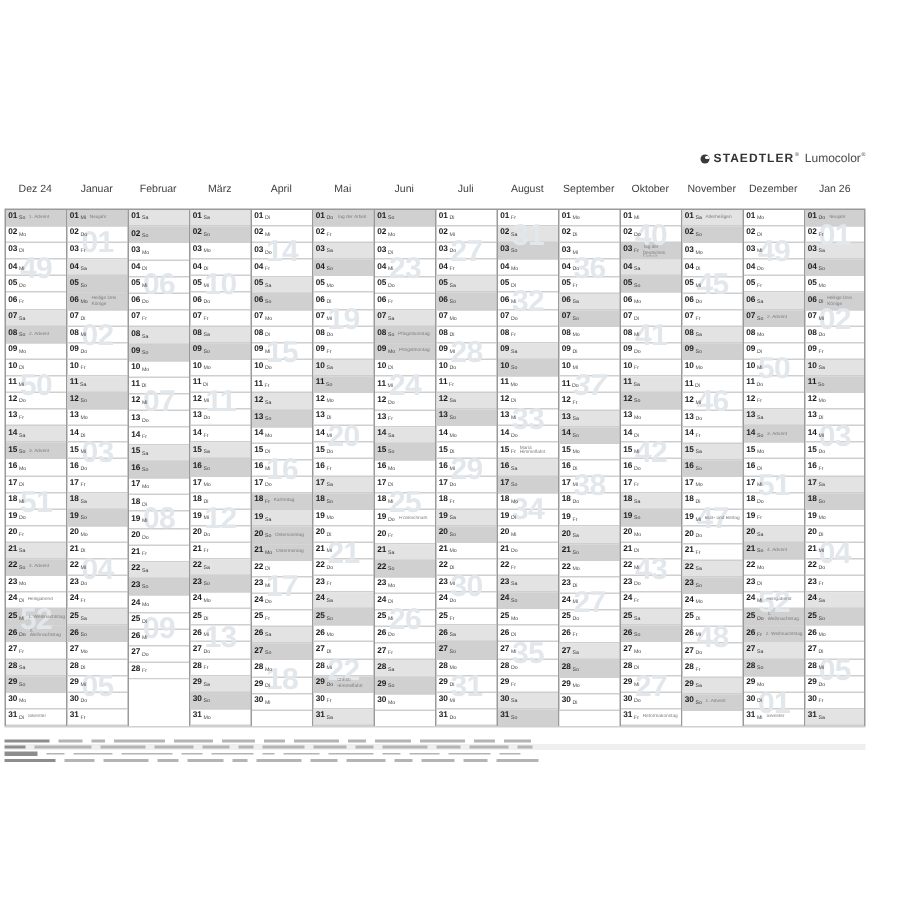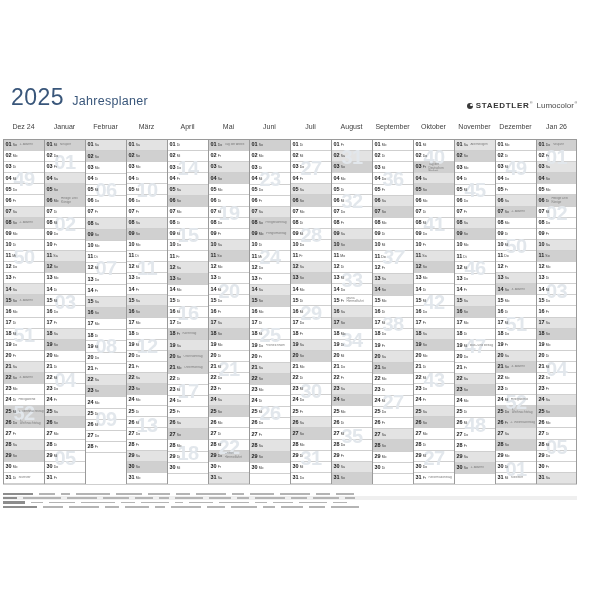--- a/index.html
+++ b/index.html
@@ -49,24 +49,20 @@
   .fp-row { display:flex; align-items:center; height:4.2px; position:relative; }
   .fp-row.band { background:#efefef; }
   .smudge { height:1.8px; background:#b4b4b4; margin-right:6px; flex:none; }
   .smudge.dark { background:#8d8d8d; height:2.2px; }
 </style>
 </head>
 <body>
 
 <div class="poster">
 
-  <div class="title-wrap">
-    <span class="year">2025</span>
-    <span class="subtitle">Jahresplaner</span>
-  </div>
 
   <div class="brand">
     <span class="mars-icon"></span>
     <span class="brand-name">STAEDTLER</span>
     <span class="reg">®</span>
     <span class="brand-product">Lumocolor</span>
     <span class="reg">®</span>
   </div>
 
   <div class="months-header" id="months-header">

